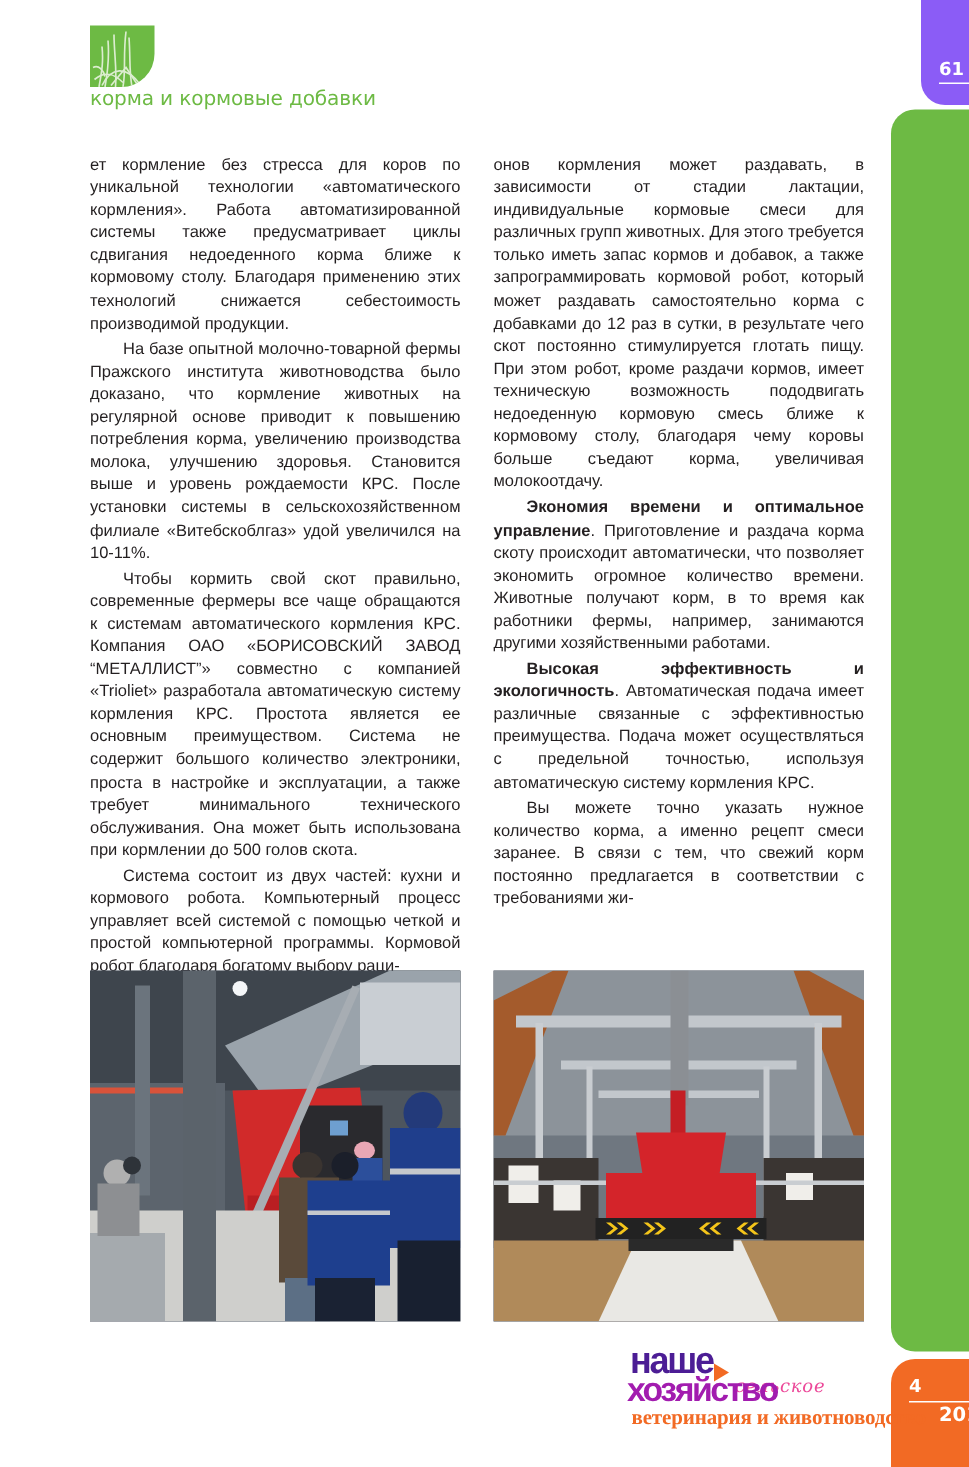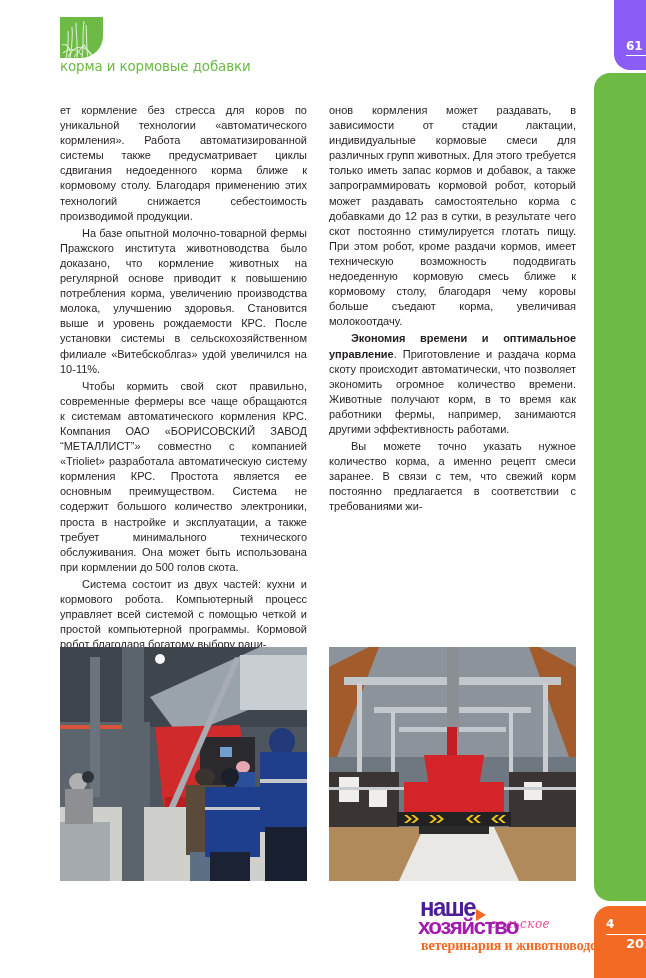--- a/index.html
+++ b/index.html
@@ -121,21 +121,22 @@
 
 <div class="col col-left">
   <p>ет кормление без стресса для коров по уникальной технологии «автоматического кормления». Работа автоматизированной системы также предусматривает циклы сдвигания недоеденного корма ближе к кормовому столу. Благодаря применению этих технологий снижается себестоимость производимой продукции.</p>
   <p class="indent">На базе опытной молочно-товарной фермы Пражского института животноводства было доказано, что кормление животных на регулярной основе приводит к повышению потребления корма, увеличению производства молока, улучшению здоровья. Становится выше и уровень рождаемости КРС. После установки системы в сельскохозяйственном филиале «Витебскоблгаз» удой увеличился на 10-11%.</p>
   <p class="indent">Чтобы кормить свой скот правильно, современные фермеры все чаще обращаются к системам автоматического кормления КРС. Компания ОАО «БОРИСОВСКИЙ ЗАВОД “МЕТАЛЛИСТ”» совместно с компанией «Trioliet» разработала автоматическую систему кормления КРС. Простота является ее основным преимуществом. Система не содержит большого количество электроники, проста в настройке и эксплуатации, а также требует минимального технического обслуживания. Она может быть использована при кормлении до 500 голов скота.</p>
   <p class="indent">Система состоит из двух частей: кухни и кормового робота. Компьютерный процесс управляет всей системой с помощью четкой и простой компьютерной программы. Кормовой робот благодаря богатому выбору раци-</p>
 </div>
 
 <div class="col col-right">
   <p>онов кормления может раздавать, в зависимости от стадии лактации, индивидуальные кормовые смеси для различных групп животных. Для этого требуется только иметь запас кормов и добавок, а также запрограммировать кормовой робот, который может раздавать самостоятельно корма с добавками до 12 раз в сутки, в результате чего скот постоянно стимулируется глотать пищу. При этом робот, кроме раздачи кормов, имеет техническую возможность пододвигать недоеденную кормовую смесь ближе к кормовому столу, благодаря чему коровы больше съедают корма, увеличивая молокоотдачу.</p>
-  <p class="indent"><b>Экономия времени и оптимальное управление</b><span>. Приготовление и раздача корма скоту происходит автоматически, что позволяет экономить огромное количество времени. Животные получают корм, в то время как работники фермы, например, занимаются другими эффективность работами.</span></p>
+  <p class="indent"><b>Экономия времени и оптимальное управление</b><span>. Приготовление и раздача корма скоту происходит автоматически, что позволяет экономить огромное количество времени. Животные получают корм, в то время как работники фермы, например, занимаются другими хозяйственными работами.</span></p>
+  <p class="indent"><b>Высокая эффективность и экологичность</b><span>. Автоматическая подача имеет различные связанные с эффективностью преимущества. Подача может осуществляться с предельной точностью, используя автоматическую систему кормления КРС.</span></p>
   <p class="indent">Вы можете точно указать нужное количество корма, а именно рецепт смеси заранее. В связи с тем, что свежий корм постоянно предлагается в соответствии с требованиями жи-</p>
 </div>
 
 <div class="photo photo-left">
   <svg viewBox="0 0 247 234" preserveAspectRatio="none">
     <rect width="247" height="234" fill="#4d555e"></rect>
     <rect x="0" y="0" width="247" height="80" fill="#3e454d"></rect>
     <rect x="0" y="75" width="90" height="90" fill="#5c646d"></rect>
     <rect x="0" y="78" width="70" height="4" fill="#d9533a"></rect>
     <rect x="30" y="10" width="10" height="140" fill="#6b747d"></rect>

